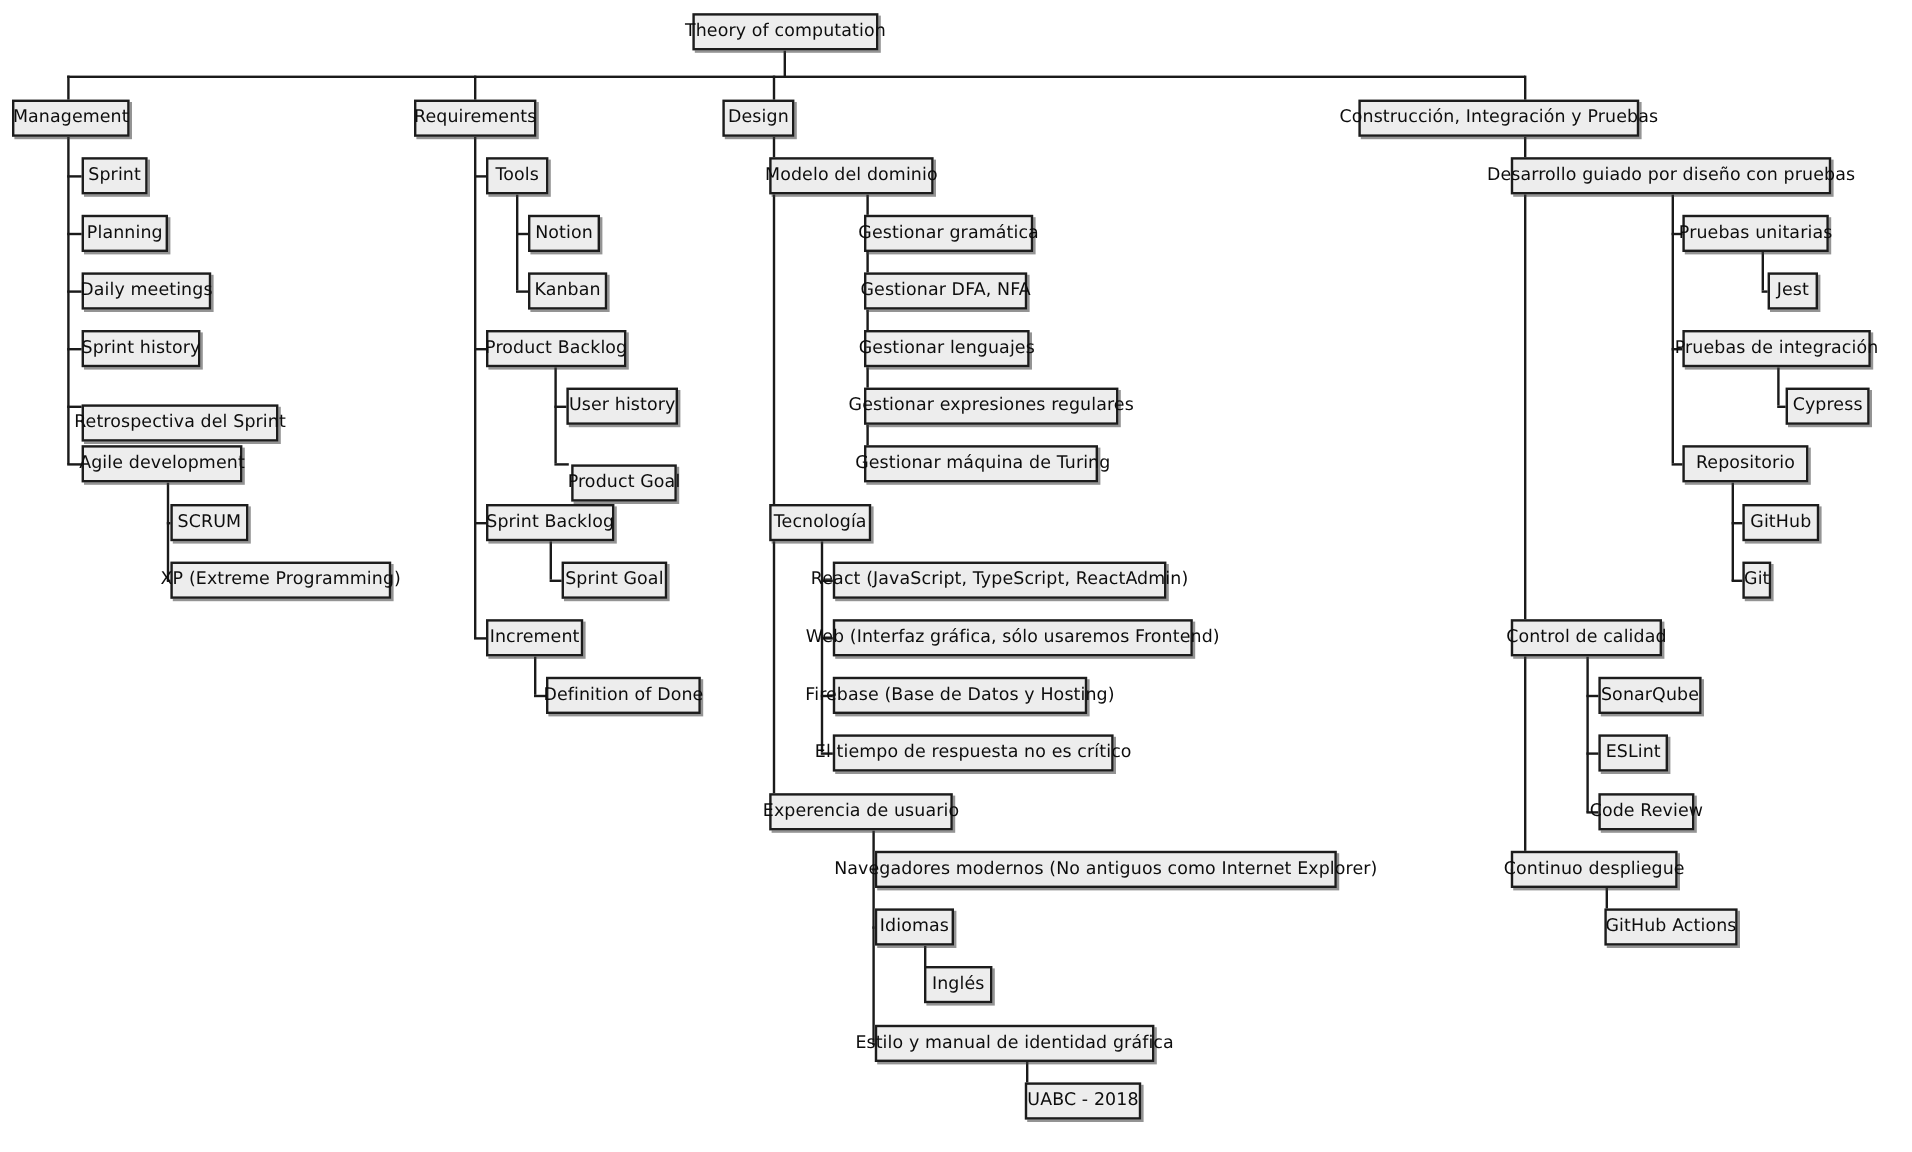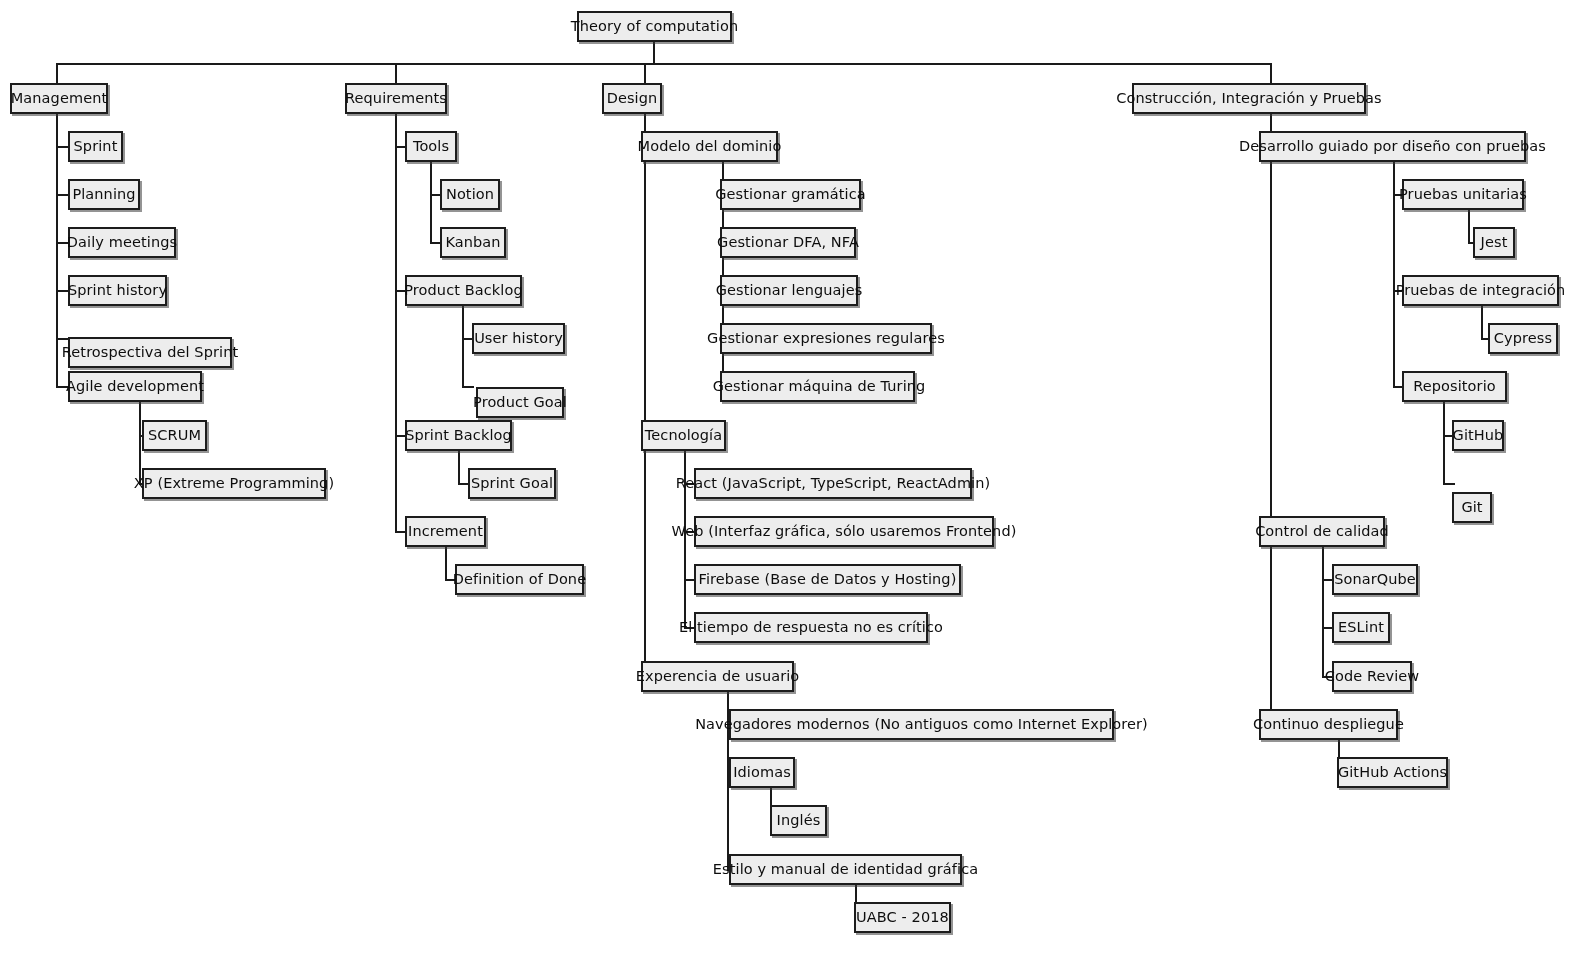--- a/index.html
+++ b/index.html
@@ -242,21 +242,21 @@
   </div>
   <div class="node" style="left: 641px; top: 420px; width: 85px;">
     <span class="label">Tecnología</span>
   </div>
   <div class="node" style="left: 694px; top: 468px; width: 278px;">
     <span class="label">React (JavaScript, TypeScript, ReactAdmin)</span>
   </div>
   <div class="node" style="left: 694px; top: 516px; width: 300px;">
     <span class="label">Web (Interfaz gráfica, sólo usaremos Frontend)</span>
   </div>
-  <div class="node" style="left: 694px; top: 564px; width: 267px;">
+  <div class="node" style="left: 694px; top: 564px; width: 212px;">
     <span class="label">Firebase (Base de Datos y Hosting)</span>
   </div>
   <div class="node" style="left: 694px; top: 612px; width: 234px;">
     <span class="label">El tiempo de respuesta no es crítico</span>
   </div>
   <div class="node" style="left: 641px; top: 661px; width: 153px;">
     <span class="label">Experencia de usuario</span>
   </div>
   <div class="node" style="left: 729px; top: 709px; width: 385px;">
     <span class="label">Navegadores modernos (No antiguos como Internet Explorer)</span>
@@ -288,24 +288,24 @@
   </div>
   <div class="node" style="left: 1402px; top: 275px; width: 157px;">
     <span class="label">Pruebas de integración</span>
   </div>
   <div class="node" style="left: 1488px; top: 323px; width: 70px;">
     <span class="label">Cypress</span>
   </div>
   <div class="node" style="left: 1402px; top: 371px; width: 105px;">
     <span class="label">Repositorio</span>
   </div>
-  <div class="node" style="left: 1452px; top: 420px; width: 52px; text-align: right;">
+  <div class="node" style="left: 1452px; top: 420px; width: 64px; text-align: right;">
     <span class="label">GitHub</span>
   </div>
-  <div class="node" style="left: 1452px; top: 492px; width: 40px;">
+  <div class="node" style="left: 1452px; top: 468px; width: 24px;">
     <span class="label">Git</span>
   </div>
   <div class="node" style="left: 1259px; top: 516px; width: 126px;">
     <span class="label">Control de calidad</span>
   </div>
   <div class="node" style="left: 1332px; top: 564px; width: 86px;">
     <span class="label">SonarQube</span>
   </div>
   <div class="node" style="left: 1332px; top: 612px; width: 58px;">
     <span class="label">ESLint</span>

